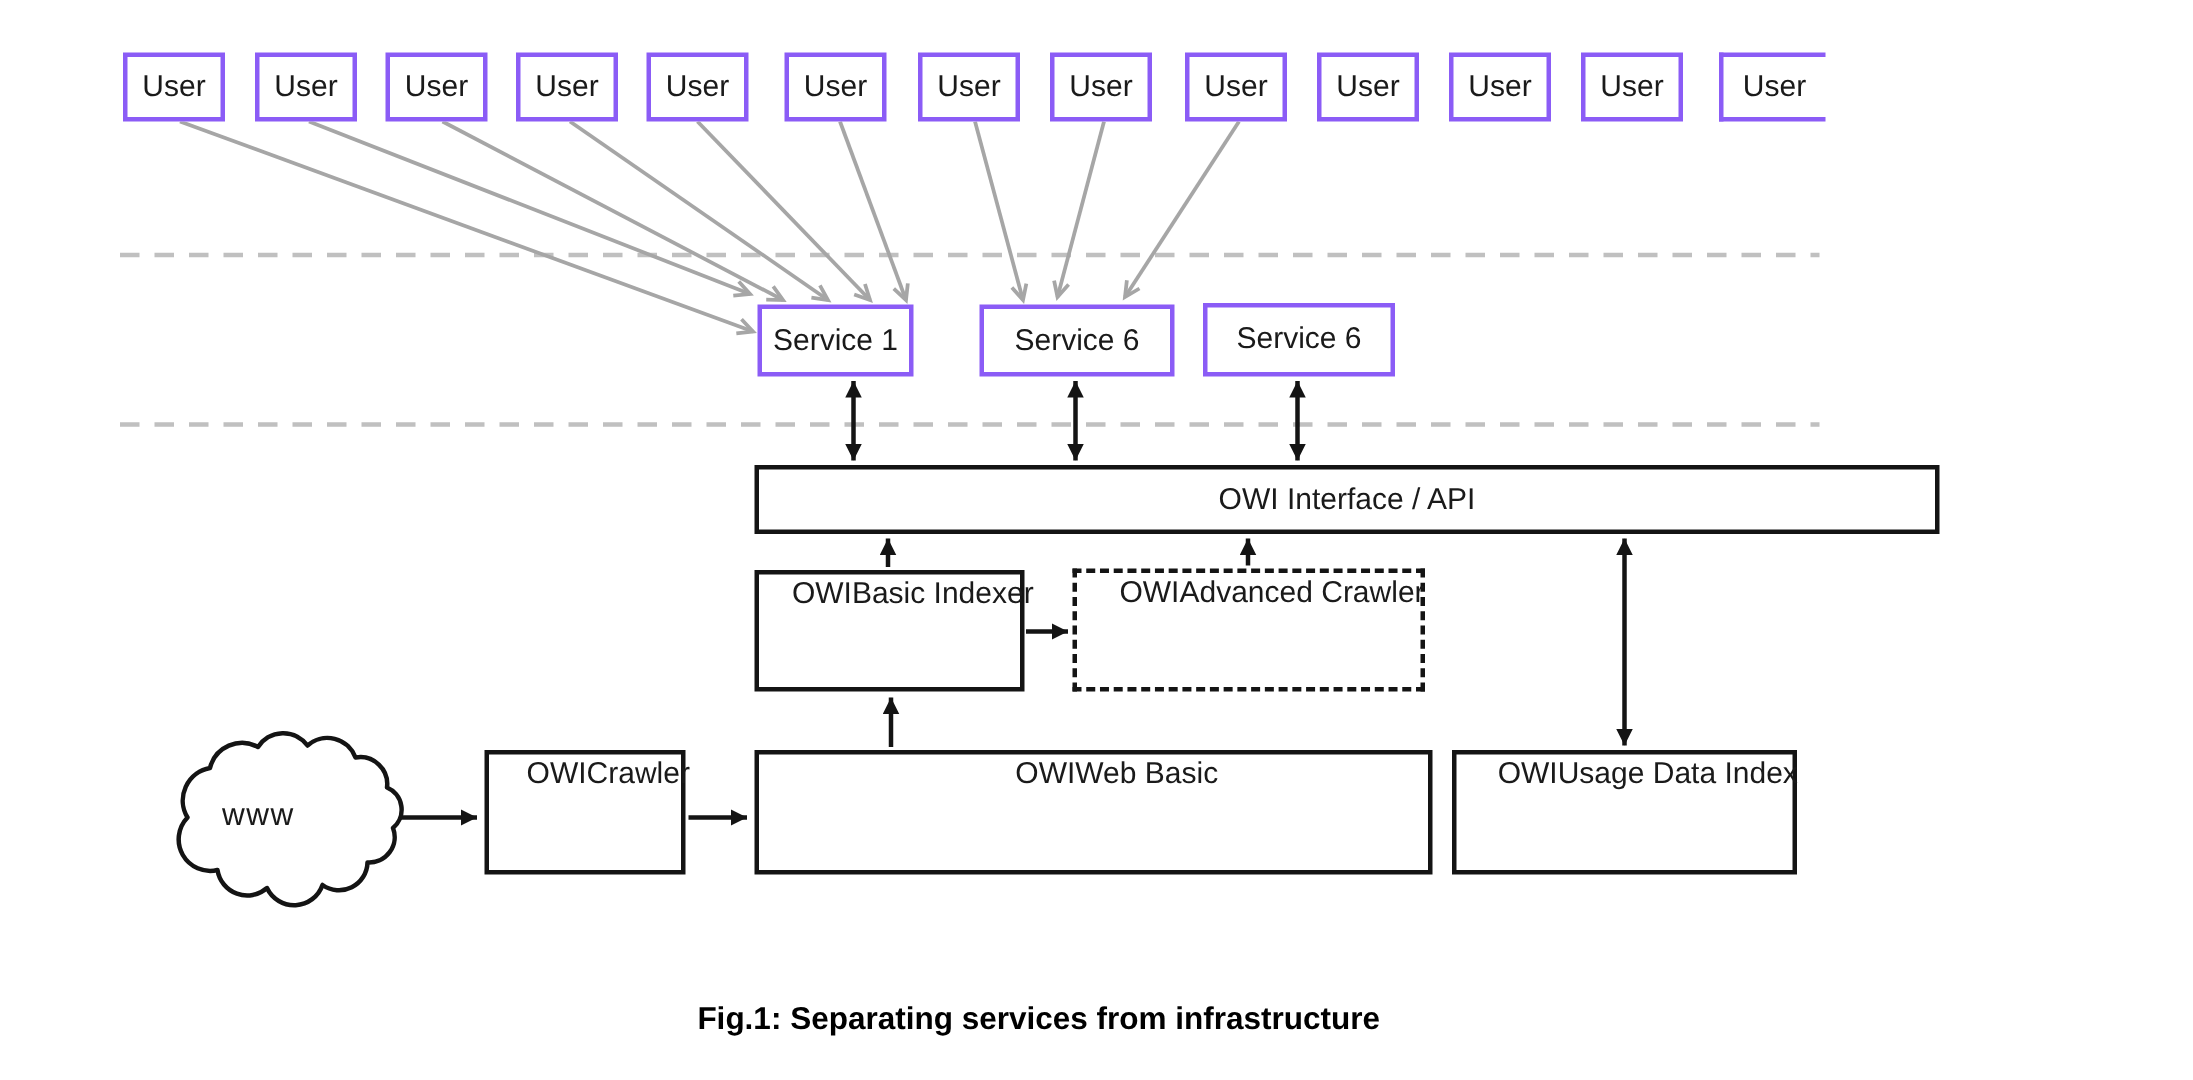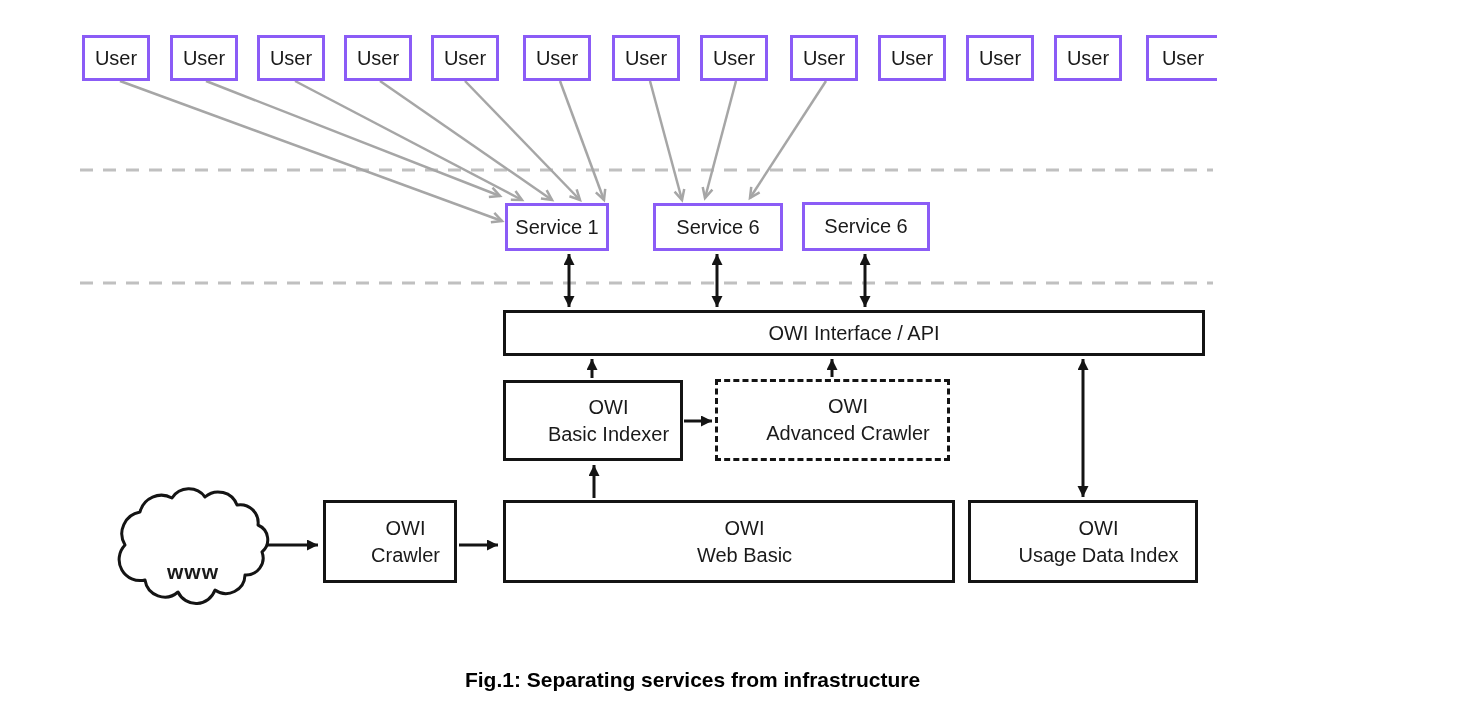--- a/index.html
+++ b/index.html
@@ -12,23 +12,23 @@
     position:absolute;box-sizing:border-box;background:#ffffff;
     display:flex;align-items:center;justify-content:center;text-align:center;
     font-size:20px;line-height:1.35;white-space:nowrap;
   }
   .gray-border{border:3px solid #8b5cf6;}
   .black-border{border:3px solid #141414;}
   .dashed-border{border:3px dashed #141414;}
   .user-box{top:35px;width:68px;height:46px;font-size:20px;}
   .user-box.clipped{width:71px;border-right:none;}
   .service-box{height:48px;}
-  .stack{display:flex;flex-direction:column;align-items:center;justify-content:center;padding-left:31px;}
-  .www-label{position:absolute;left:148px;top:532px;width:90px;text-align:center;
-    font-weight:bold;font-size:21px;letter-spacing:1px;margin-top:28px;}
+  .stack{display:flex;flex-direction:row;align-items:flex-start;justify-content:center;padding-left:31px;}
+  .www-label{position:absolute;left:148px;top:532px;width:90px;text-align:left;
+    font-weight:normal;font-size:21px;letter-spacing:1px;}
   .caption{position:absolute;left:0;top:668px;width:1385px;text-align:center;
     font-weight:bold;font-size:21px;color:#000000;}
 </style>
 </head>
 <body>
 
 <div class="stage">
 
   <svg class="layer" viewBox="0 0 1462 720">
     <defs>
@@ -128,21 +128,21 @@
   <div class="box gray-border service-box" style="left:505px;top:203px;width:104px">
     <span>Service 1</span>
   </div>
   <div class="box gray-border service-box" style="left:653px;top:203px;width:130px">
     <span>Service 6</span>
   </div>
   <div class="box gray-border service-box" style="left:802px;top:202px;width:128px;height:49px">
     <span>Service 6</span>
   </div>
 
-  <div class="box black-border" style="left:503px;top:310px;width:702px;height:46px">
+  <div class="box black-border" style="left:503px;top:310px;width:790px;height:46px">
     <span>OWI Interface / API</span>
   </div>
 
   <div class="box black-border stack" style="left:503px;top:380px;width:180px;height:81px">
     <span>OWI</span>
     <span>Basic Indexer</span>
   </div>
   <div class="box dashed-border stack" style="left:715px;top:379px;width:235px;height:82px">
     <span>OWI</span>
     <span>Advanced Crawler</span>

